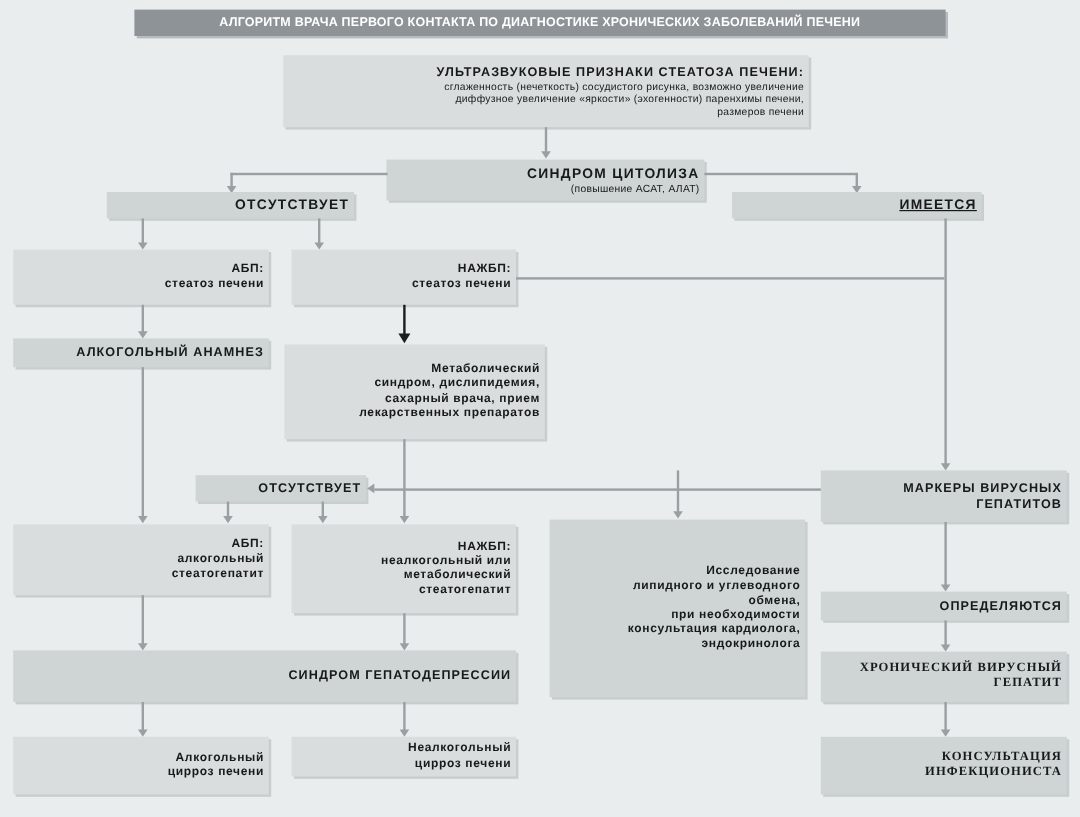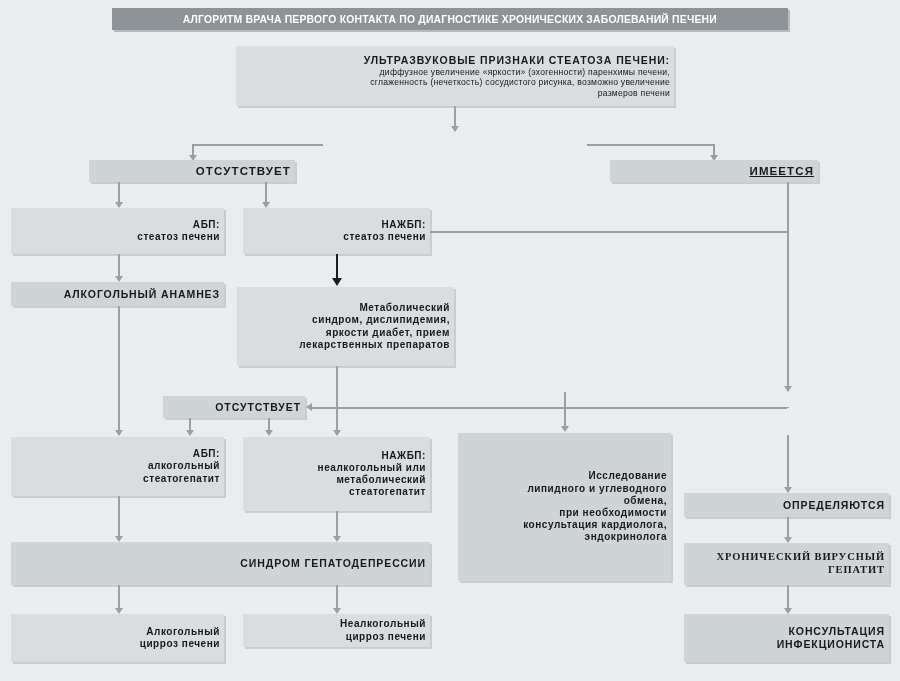--- a/index.html
+++ b/index.html
@@ -79,28 +79,32 @@
 <body>
 
 <div id="canvas">
 
   <div class="title-bar">
     <span>Алгоритм врача первого контакта по диагностике хронических заболеваний печени</span>
   </div>
 
   <div class="node light" style="left:236px;top:46px;width:438px;height:60px;">
     <span class="ln caps">УЛЬТРАЗВУКОВЫЕ ПРИЗНАКИ СТЕАТОЗА ПЕЧЕНИ:</span>
+    <span class="ln sub">сглаженность (нечеткость) сосудистого рисунка, возможно увеличение</span>
     <span class="ln sub">диффузное увеличение «яркости» (эхогенности) паренхимы печени,</span>
-    <span class="ln sub">сглаженность (нечеткость) сосудистого рисунка, возможно увеличение</span>
     <span class="ln sub">размеров печени</span>
   </div>
 
   <div class="vline" style="left:454px;top:106px;height:22px;"></div>
   <div class="arrow-d" style="left:451px;top:126px;"></div>
 
+  <div class="node dark" style="left:322px;top:133px;width:265px;height:34px;">
+    <span class="ln caps-lg">СИНДРОМ ЦИТОЛИЗА</span>
+    <span class="ln sub">(повышение АСАТ, АЛАТ)</span>
+  </div>
 
   <div class="hline" style="left:192px;top:144px;width:131px;"></div>
   <div class="vline" style="left:192px;top:144px;height:14px;"></div>
   <div class="arrow-d" style="left:189px;top:155px;"></div>
 
   <div class="hline" style="left:587px;top:144px;width:127px;"></div>
   <div class="vline" style="left:713px;top:144px;height:14px;"></div>
   <div class="arrow-d" style="left:710px;top:155px;"></div>
 
   <div class="node dark" style="left:89px;top:160px;width:206px;height:22px;">
@@ -141,41 +145,45 @@
   <div class="node dark" style="left:11px;top:282px;width:213px;height:24px;">
     <span class="ln caps">АЛКОГОЛЬНЫЙ АНАМНЕЗ</span>
   </div>
 
   <div class="vline" style="left:118px;top:306px;height:126px;"></div>
   <div class="arrow-d" style="left:115px;top:430px;"></div>
 
   <div class="node light" style="left:237px;top:287px;width:217px;height:79px;">
     <span class="ln mixed">Метаболический</span>
     <span class="ln mixed">синдром, дислипидемия,</span>
-    <span class="ln mixed">яркости диабет, прием</span>
+    <span class="ln mixed">сахарный врача, прием</span>
     <span class="ln mixed">лекарственных препаратов</span>
   </div>
 
   <div class="vline" style="left:336px;top:366px;height:66px;"></div>
   <div class="arrow-d" style="left:333px;top:430px;"></div>
 
   <div class="hline" style="left:312px;top:407px;width:475px;"></div>
   <div class="arrow-l" style="left:306px;top:403px;"></div>
   <div class="vline" style="left:787px;top:407px;height:1px;"></div>
 
   <div class="node dark" style="left:163px;top:396px;width:142px;height:22px;">
     <span class="ln caps">ОТСУТСТВУЕТ</span>
   </div>
 
   <div class="vline" style="left:189px;top:418px;height:14px;"></div>
   <div class="arrow-d" style="left:186px;top:430px;"></div>
 
   <div class="vline" style="left:268px;top:418px;height:14px;"></div>
   <div class="arrow-d" style="left:265px;top:430px;"></div>
 
+  <div class="node dark" style="left:684px;top:392px;width:205px;height:43px;">
+    <span class="ln caps">МАРКЕРЫ ВИРУСНЫХ</span>
+    <span class="ln caps">ГЕПАТИТОВ</span>
+  </div>
 
   <div class="vline" style="left:787px;top:435px;height:54px;"></div>
   <div class="arrow-d" style="left:784px;top:487px;"></div>
 
   <div class="node light" style="left:11px;top:437px;width:213px;height:59px;">
     <span class="ln mixed">АБП:</span>
     <span class="ln mixed">алкогольный</span>
     <span class="ln mixed">стеатогепатит</span>
   </div>
 
@@ -232,18 +240,18 @@
   <div class="node light" style="left:11px;top:614px;width:213px;height:48px;">
     <span class="ln mixed">Алкогольный</span>
     <span class="ln mixed">цирроз печени</span>
   </div>
 
   <div class="node light" style="left:243px;top:614px;width:187px;height:33px;">
     <span class="ln mixed">Неалкогольный</span>
     <span class="ln mixed">цирроз печени</span>
   </div>
 
-  <div class="node dark" style="left:684px;top:614px;width:205px;height:48px;">
+  <div class="node dark" style="left:684px;top:614px;width:205px;height:48px;font-family:Liberation Serif, serif;">
     <span class="ln caps">КОНСУЛЬТАЦИЯ</span>
     <span class="ln caps">ИНФЕКЦИОНИСТА</span>
   </div>
 
 </div>
 
 </body></html>

